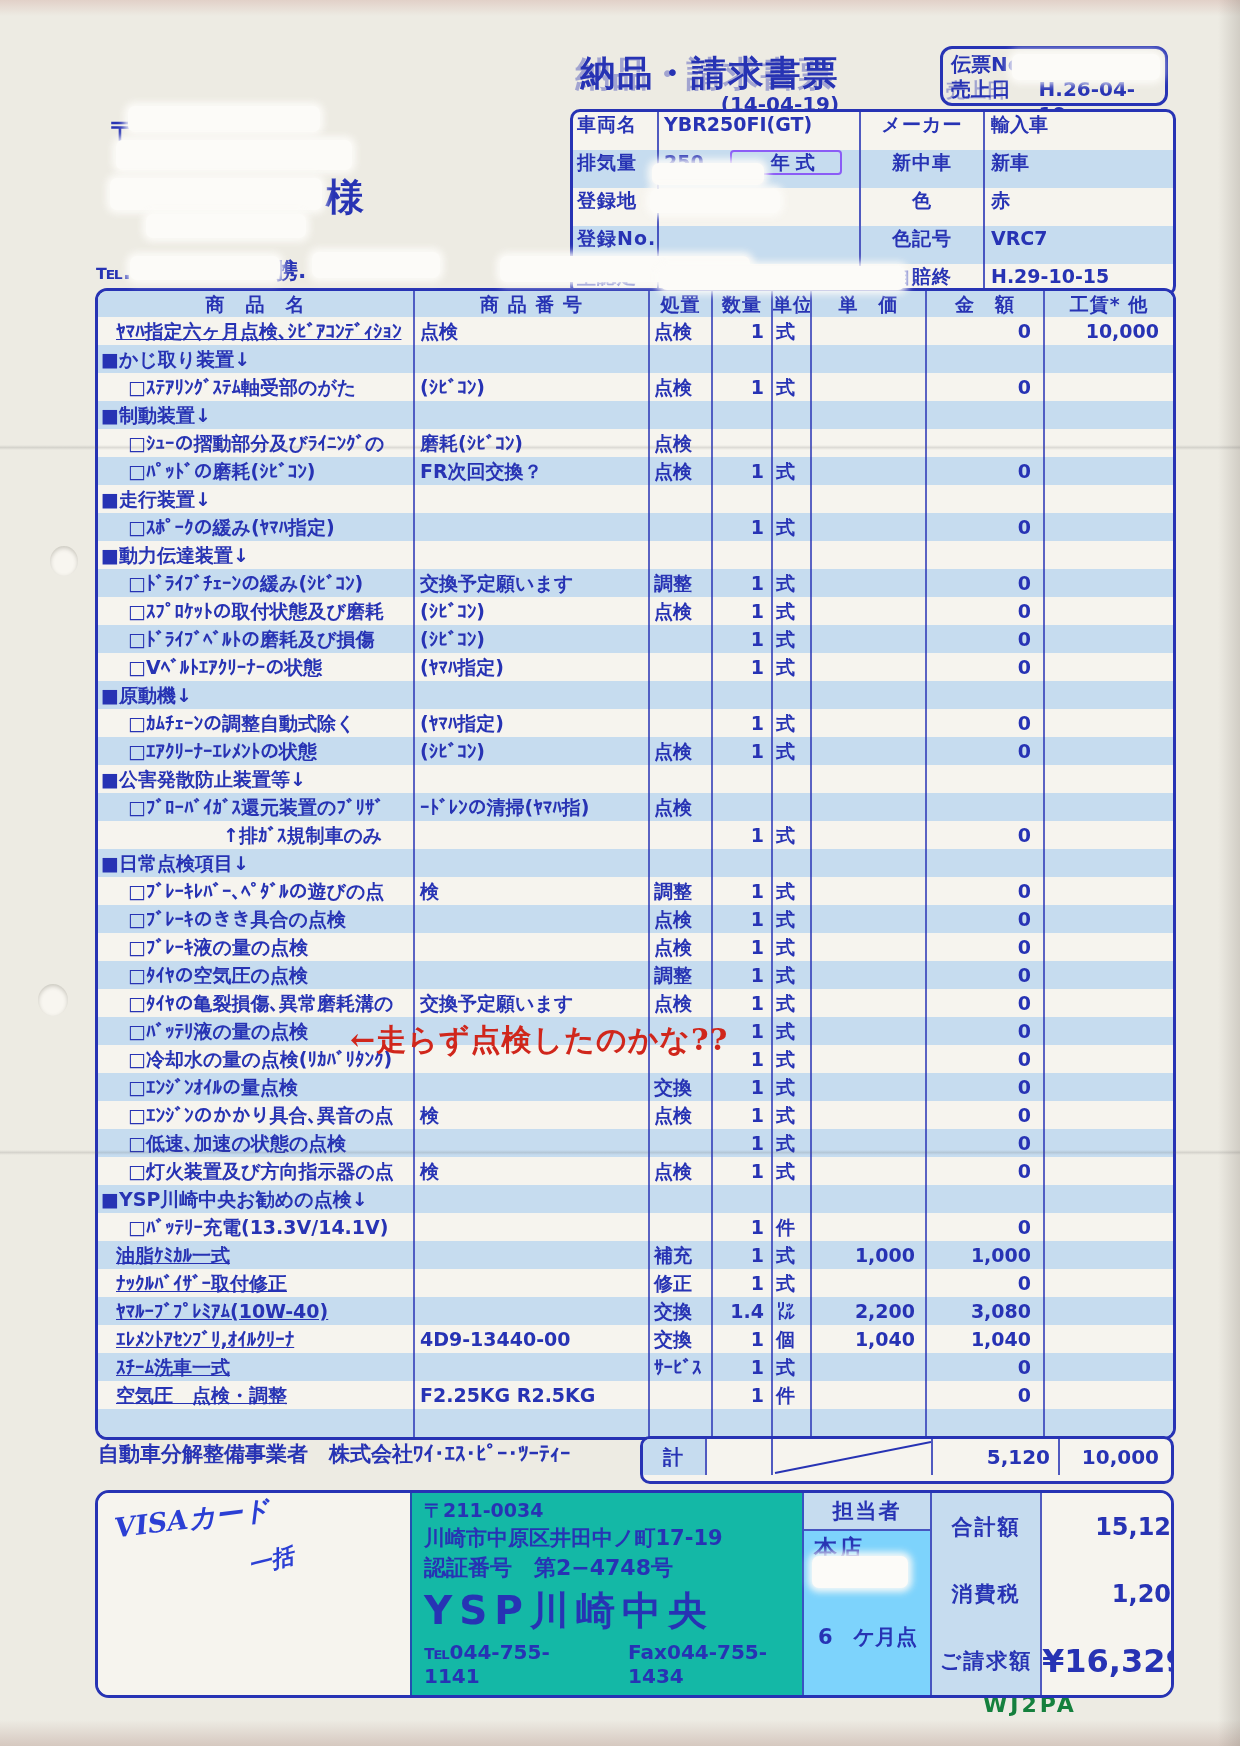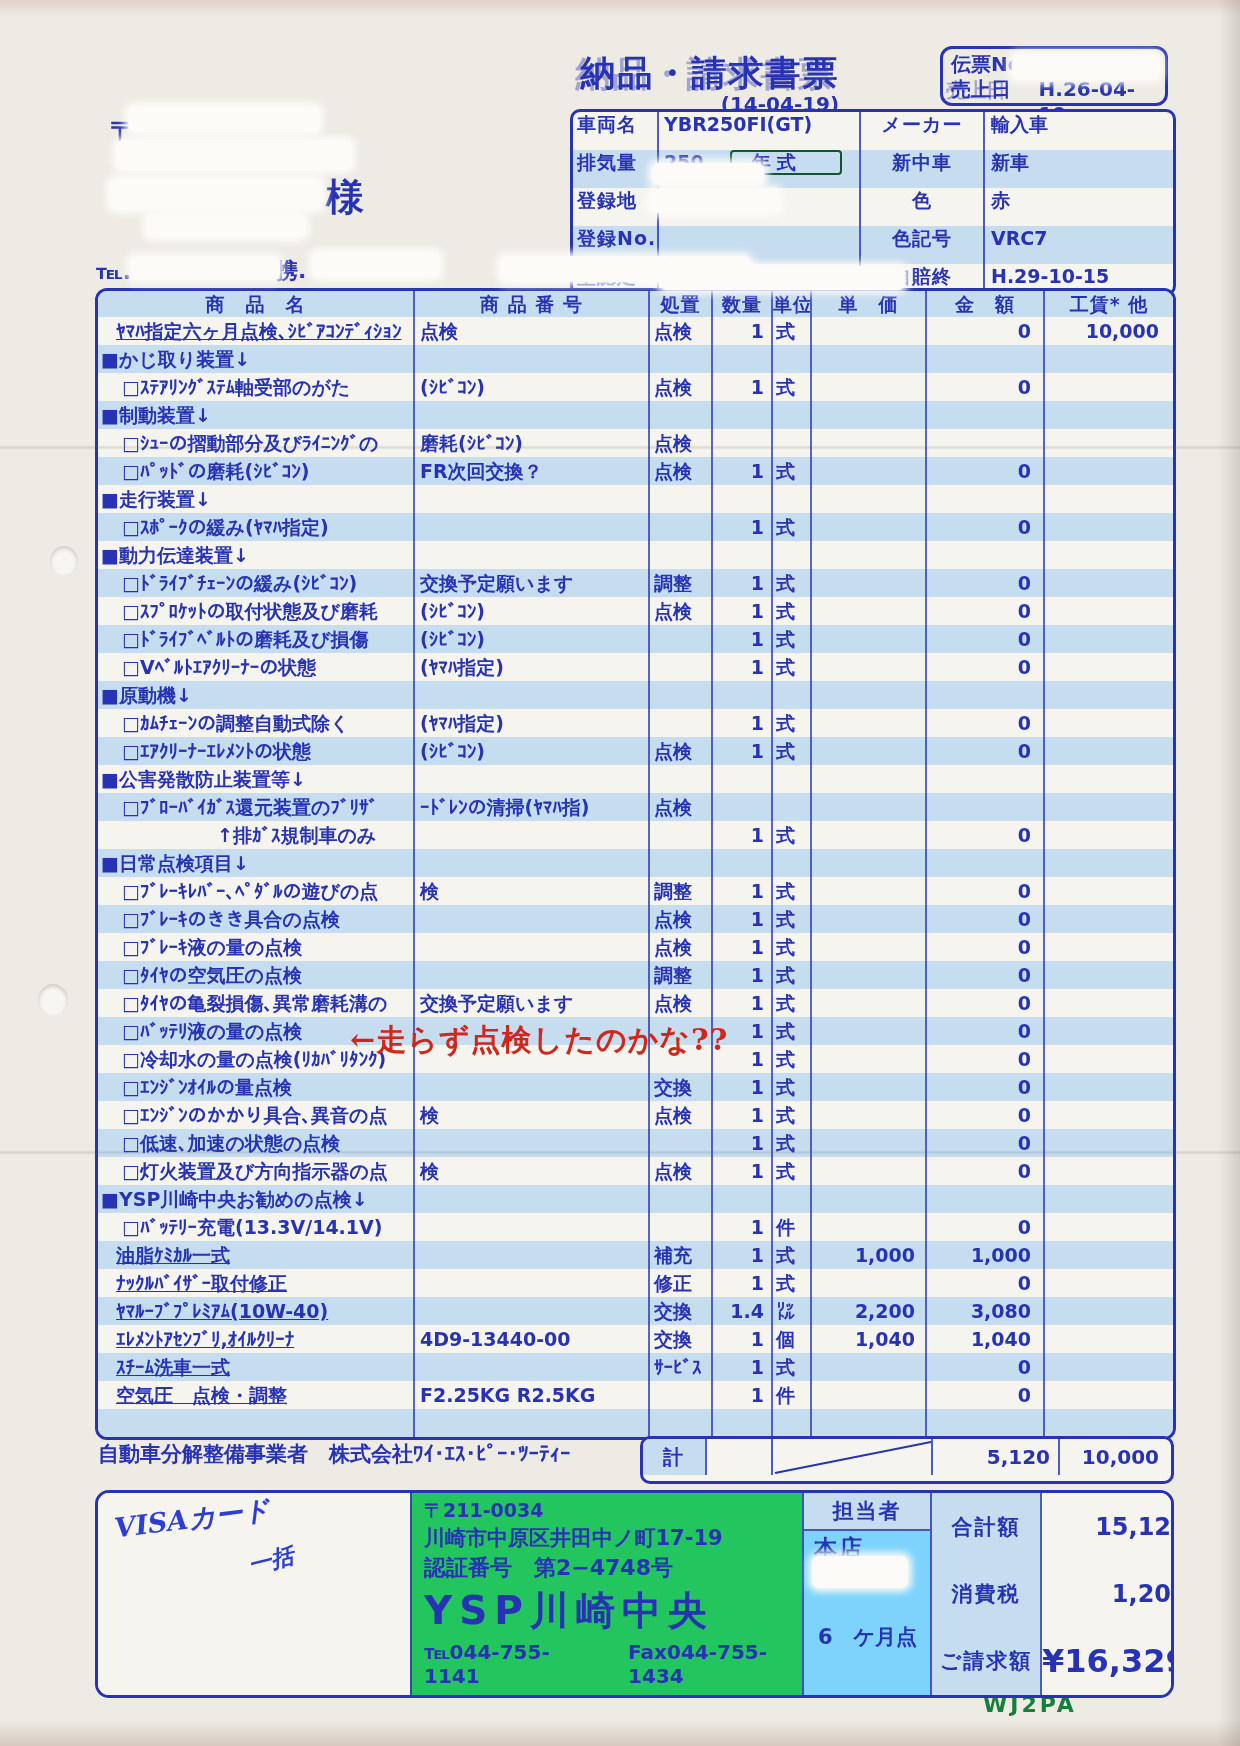--- a/index.html
+++ b/index.html
@@ -32,36 +32,36 @@
   #vbox{left:570px;top:109px;width:600px;height:181px;border:3px solid #2733b4;border-radius:10px;
         overflow:hidden;background:#f6f4ee;display:flex;}
   #vleft{width:286px;border-right:2px solid rgba(39,51,180,.8);}
   #vright{flex:1;}
   .vrow{display:flex;height:38px;line-height:25px;font-size:19px;font-weight:bold;white-space:nowrap;}
   .vrow.stripe{background:#c6dcef;}
   #vleft .vl{width:86px;padding-left:4px;border-right:2px solid rgba(39,51,180,.8);letter-spacing:1px;box-sizing:border-box;}
   #vleft .vv{flex:1;padding-left:5px;}
   #vright .vl{width:124px;text-align:center;border-right:2px solid rgba(39,51,180,.8);box-sizing:border-box;letter-spacing:1px;}
   #vright .vv{flex:1;padding-left:6px;}
-  .yearbox{display:inline-block;border:2px solid #14532d;border-radius:4px;width:88px;height:21px;line-height:21px;
-           text-align:left;margin-left:26px;letter-spacing:6px;padding-left:20px;}
+  .yearbox{display:inline-block;border:2px solid #8b5cf6;border-radius:4px;width:88px;height:21px;line-height:21px;
+           text-align:center;margin-left:26px;letter-spacing:6px;padding-left:20px;}
   .odoval{flex:1;text-align:right;font-size:21px;}
   .odounit{font-size:14px;font-weight:bold;margin-left:3px;}
 
   
   #table{left:95px;top:288px;width:1075px;height:1146px;border:3px solid #2733b4;border-radius:12px;
          overflow:hidden;background:#f6f4ee;z-index:2;}
   .trow{display:grid;grid-template-columns:315px 235px 63px 60px 39px 115px 118px 1fr;height:28px;line-height:28px;
         font-size:19px;font-weight:bold;}
   .trow.hd{height:26px;line-height:26px;background:#c6dcef;}
   .trow.stripe{background:#c6dcef;}
   .trow>div{overflow:hidden;white-space:nowrap;}
   .trow>div.c{border-left:2px solid rgba(39,51,180,.75);}
   .hc{text-align:center;letter-spacing:1px;}
-  .name-i{padding-left:24px;} .name-f{padding-left:18px;text-decoration:underline;} .name-s{padding-left:3px;}
+  .name-i{padding-left:24px;margin-left:6px;} .name-f{padding-left:18px;text-decoration:underline;} .name-s{padding-left:3px;}
   .note{padding-left:5px;} .act{padding-left:4px;} .unit{padding-left:3px;}
   .qty{text-align:right;padding-right:7px;}
   .price{text-align:right;padding-right:10px;}
   .amt{text-align:right;padding-right:12px;}
   .labor{text-align:right;padding-right:14px;}
 
   
   #red-note{left:350px;top:1020px;font-size:30px;font-weight:bold;color:#d0261b;
             font-family:"DejaVu Serif",serif;z-index:4;letter-spacing:1px;}
 
@@ -77,21 +77,21 @@
 
   
   #bbox{left:95px;top:1490px;width:1073px;height:202px;border:3px solid #2733b4;border-radius:14px;
         overflow:hidden;background:#f6f4ee;display:grid;grid-template-columns:312px 392px 128px 110px 1fr;z-index:2;}
   #bbox>div{position:relative;box-sizing:border-box;}
   .bl{border-left:2px solid rgba(39,51,180,.8);}
   #hand-cell{background:#f6f4ee;}
   .hand{position:absolute;color:#2b3fd4;font-family:"DejaVu Serif",serif;font-style:italic;font-weight:bold;}
   #hand1{left:16px;top:8px;font-size:27px;transform:rotate(-7deg);}
   #hand2{left:150px;top:52px;font-size:23px;transform:rotate(-14deg);}
-  #shop-cell{background:#22c55e;padding:5px 0 0 12px;}
+  #shop-cell{background:#14b8a6;padding:5px 0 0 12px;}
   .shop-line1{font-size:19px;font-weight:bold;}
   .shop-line2{font-size:21px;font-weight:bold;}
   .shop-line3{font-size:22px;font-weight:bold;margin-top:1px;}
   .shop-name{font-size:39px;font-weight:bold;letter-spacing:7px;margin-top:1px;white-space:nowrap;}
   .shop-telfax{font-size:20px;font-weight:bold;display:flex;gap:42px;margin-top:2px;}
   #staff-cell{background:#7dd3fc;}
   #staff-head{height:36px;line-height:36px;text-align:center;font-size:21px;font-weight:bold;background:#c6dcef;
               border-bottom:2px solid rgba(39,51,180,.8);letter-spacing:2px;}
   #staff-stamp{margin:2px 0 0 10px;font-size:23px;font-weight:bold;letter-spacing:2px;}
   #period{position:absolute;left:14px;bottom:44px;font-size:21px;font-weight:bold;white-space:nowrap;}

